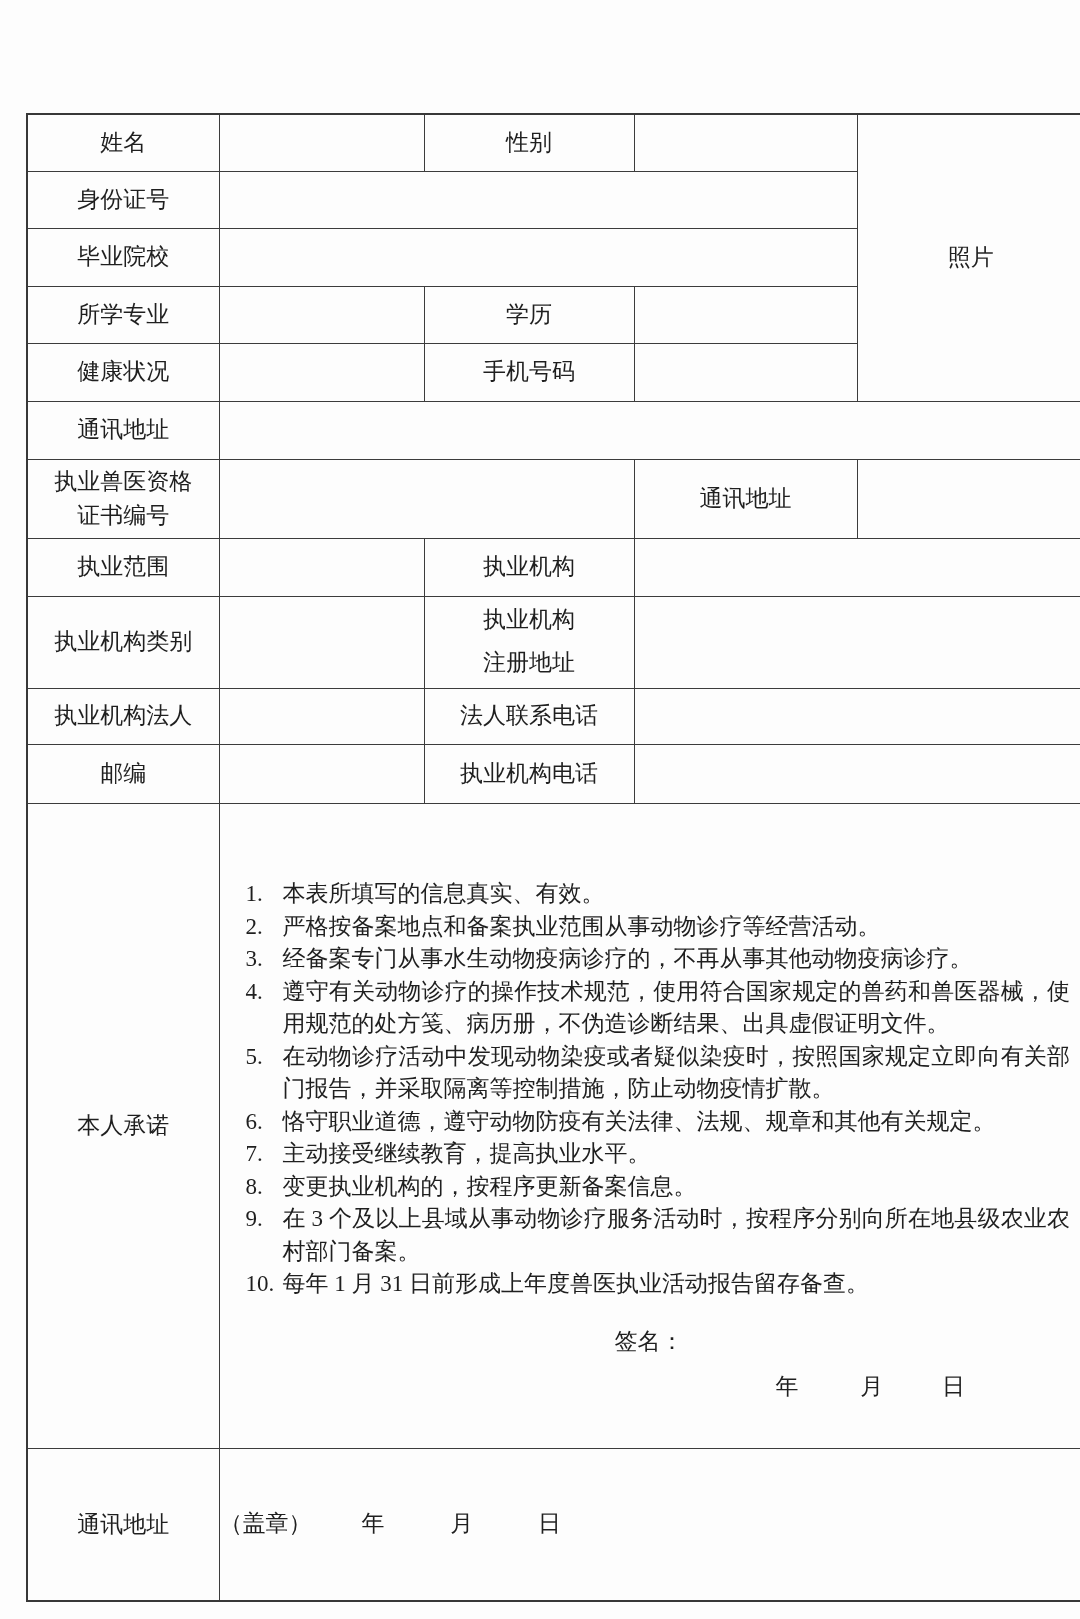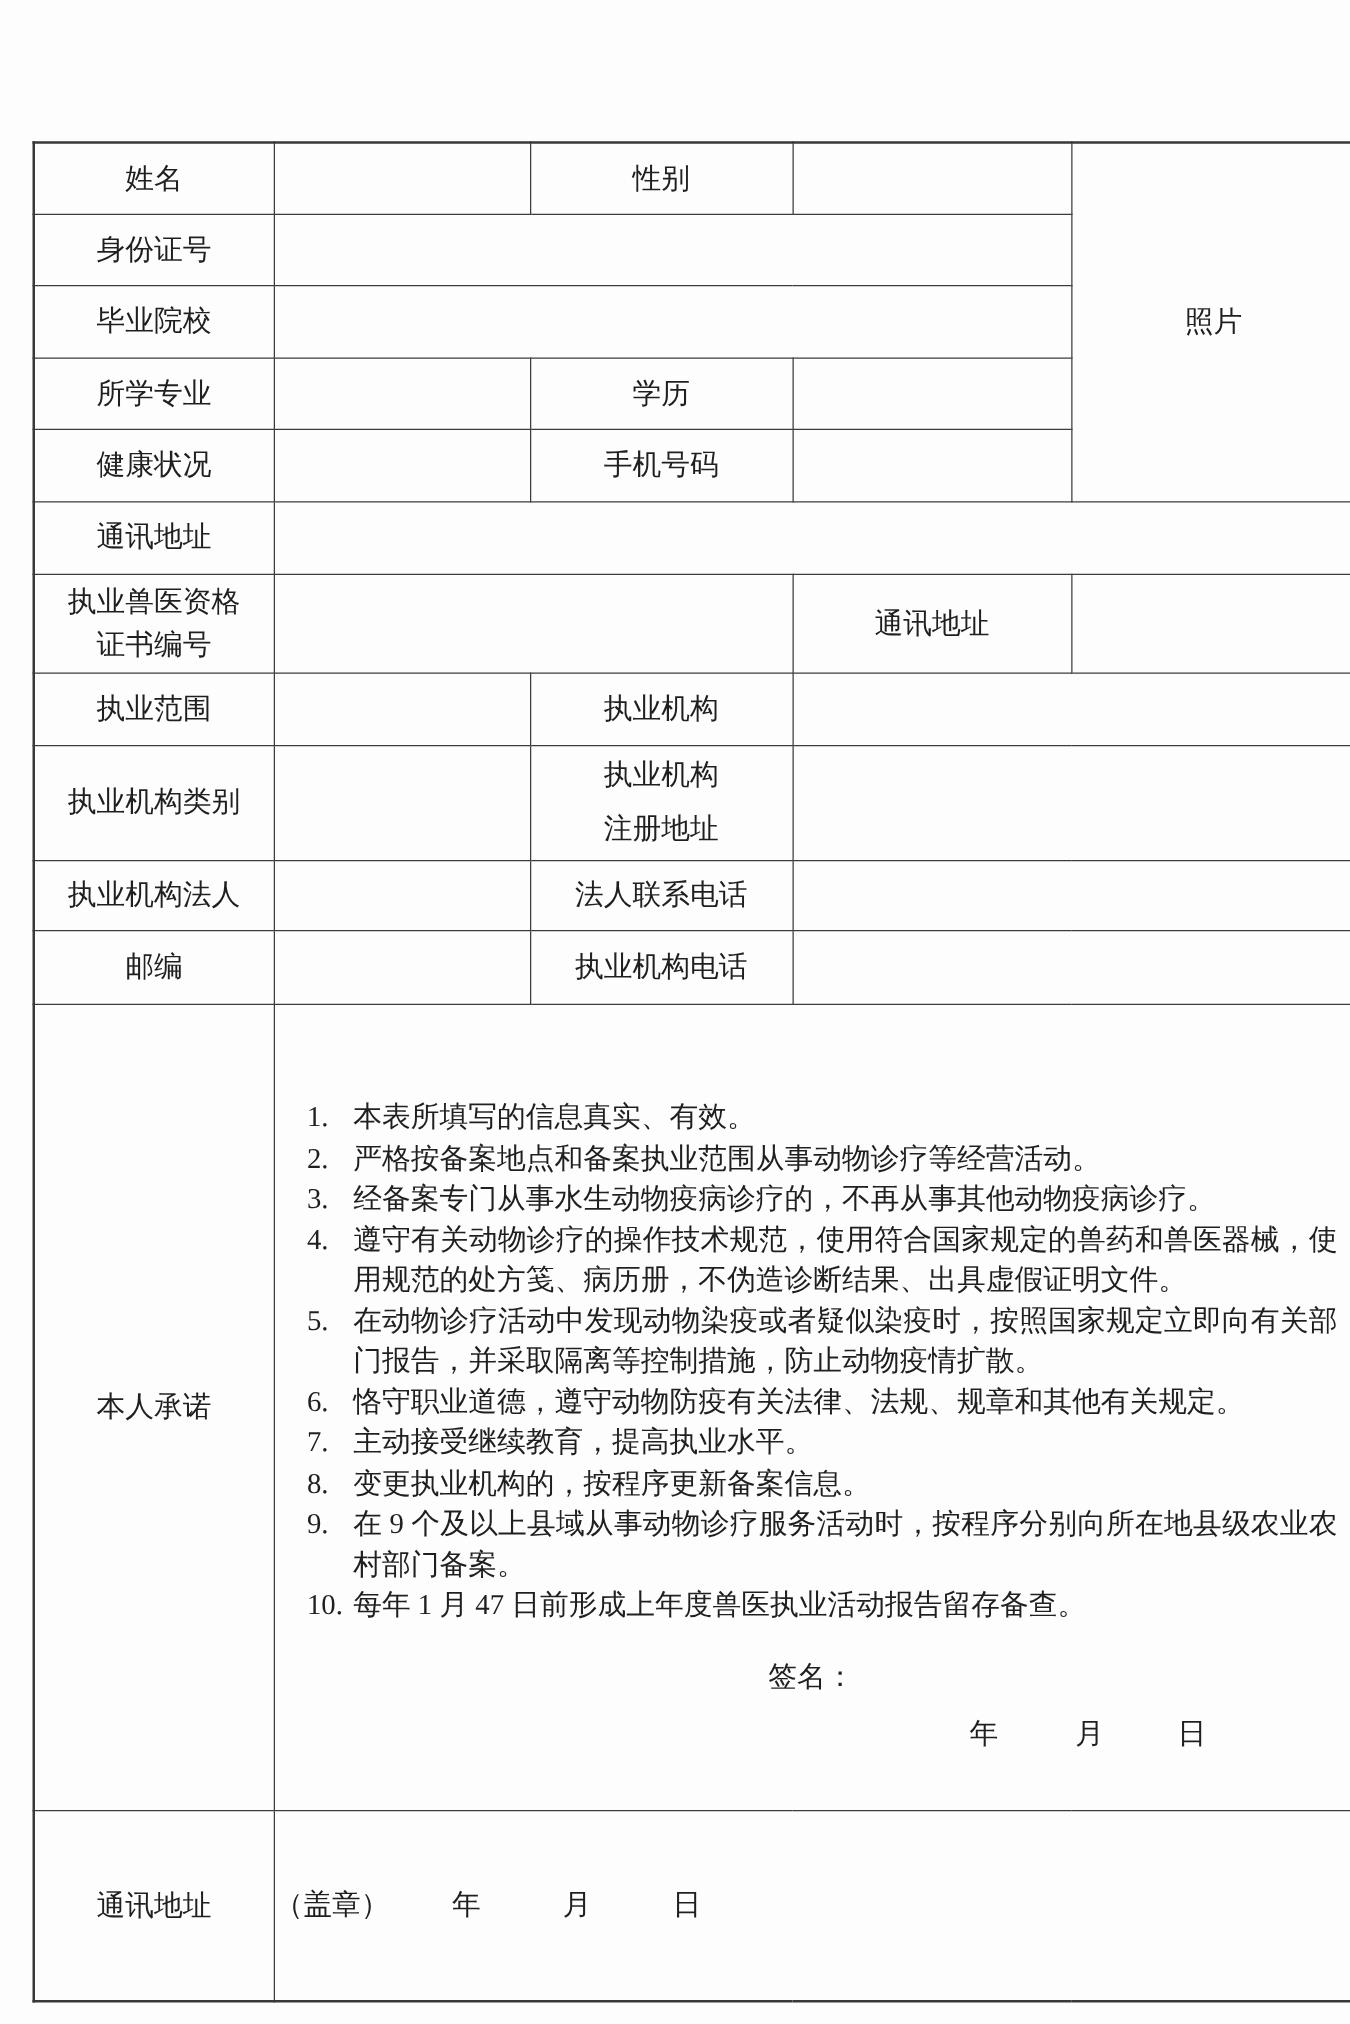--- a/index.html
+++ b/index.html
@@ -215,25 +215,25 @@
           <div class="c-item">
             <span class="c-num">7.</span>
             <div class="c-txt">主动接受继续教育，提高执业水平。</div>
           </div>
           <div class="c-item">
             <span class="c-num">8.</span>
             <div class="c-txt">变更执业机构的，按程序更新备案信息。</div>
           </div>
           <div class="c-item">
             <span class="c-num">9.</span>
-            <div class="c-txt">在 9 个及以上县域从事动物诊疗服务活动时，按程序分别向所在地县级农业农村部门备案。</div>
+            <div class="c-txt">在 3 个及以上县域从事动物诊疗服务活动时，按程序分别向所在地县级农业农村部门备案。</div>
           </div>
           <div class="c-item">
             <span class="c-num">10.</span>
-            <div class="c-txt">每年 1 月 47 日前形成上年度兽医执业活动报告留存备查。</div>
+            <div class="c-txt">每年 1 月 31 日前形成上年度兽医执业活动报告留存备查。</div>
           </div>
         </div>
         <div class="sign-row">
           <span>签名：</span>
         </div>
         <div class="date-row">
           <span class="d1">年</span>
           <span class="d2">月</span>
           <span class="d3">日</span>
         </div>

